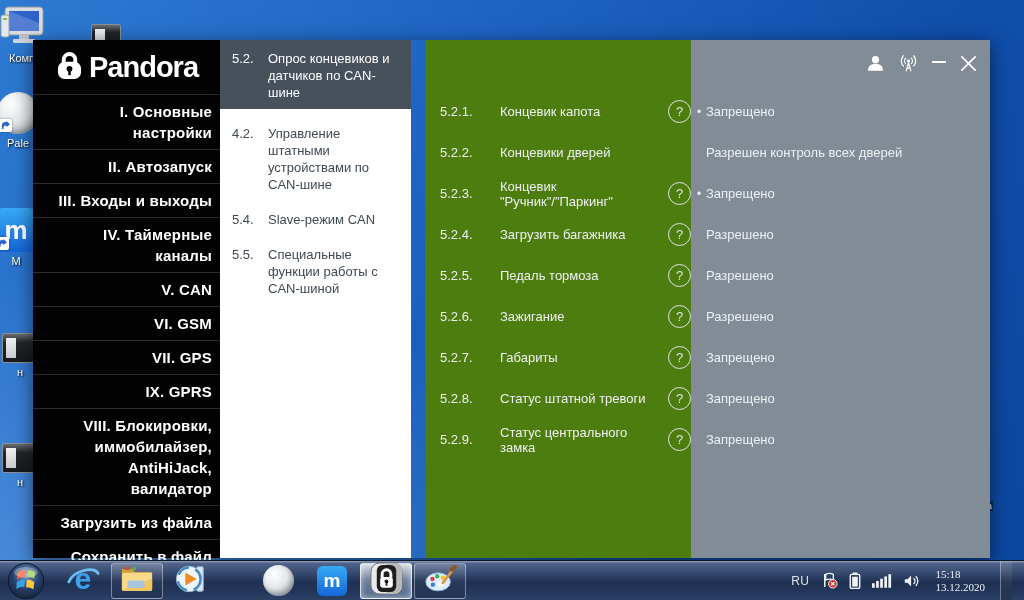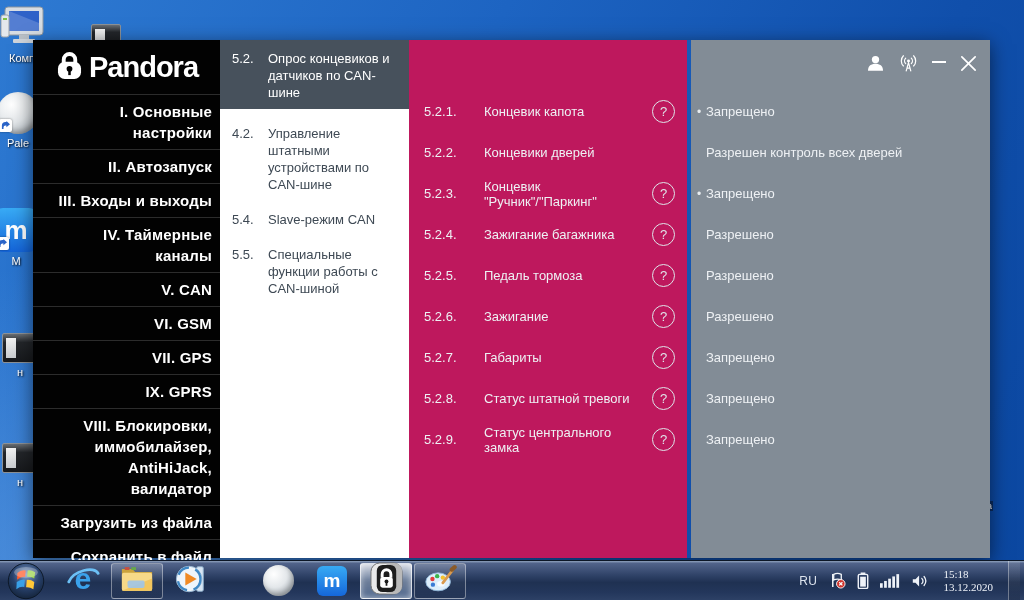--- a/index.html
+++ b/index.html
@@ -35,21 +35,21 @@
   .side-item.reset { min-height:44px; }
 
   
   .submenu { left:187px; width:191px; background:#ffffff; color:#3e4954; }
   .sub-item { display:flex; padding:10px 10px 8px 12px; cursor:pointer; }
   .sub-item .s-num { flex:0 0 36px; font-size:13px; line-height:17px; }
   .sub-item .s-label { flex:1; font-size:13px; line-height:17px; }
   .sub-item.selected { background:#47515c; color:#fff; min-height:48px; padding-top:10px; margin-bottom:6px; }
 
   
-  .params { left:376px; width:278px; background:#be185d; }
+  .params { left:392px; width:278px; background:#4d7c0f; }
   .rows { position:absolute; top:51px; left:0; right:0; }
   .p-row { height:41px; display:flex; align-items:center; padding:0 12px 0 15px; color:#eef1f4; }
   .p-num { flex:0 0 60px; font-size:13px; }
   .p-label { flex:1; font-size:13px; padding-right:12px; }
   .help-icon { flex:0 0 auto; width:23px; height:23px; border:1.6px solid #dfe4e9; border-radius:50%; color:#dfe4e9; font-size:13px; display:flex; align-items:center; justify-content:center; cursor:pointer; }
 
   
   .values { left:658px; width:299px; background:#828c96; }
   .v-row { height:41px; display:flex; align-items:center; padding:0 10px 0 15px; position:relative; color:#eef1f4; font-size:13px; }
   .v-bullet { position:absolute; left:6px; top:50%; transform:translateY(-50%); font-size:12px; color:#e8ecef; }
@@ -61,21 +61,21 @@
   .taskbar { position:absolute; left:0; bottom:0; width:1024px; height:40px; z-index:20;
     background:linear-gradient(#8fa2bd 0%, #51638a 6%, #2e4166 38%, #1f3152 55%, #24375c 82%, #2d4166 100%);
     border-top:1px solid #0c1626; display:flex; align-items:center; }
   .start-orb { width:40px; height:40px; margin-left:6px; flex:0 0 auto; cursor:pointer; }
   .tb-buttons { display:flex; align-items:center; height:100%; margin-left:10px; }
   .task-btn { width:52px; height:36px; margin:0 1px; border-radius:3px; display:flex; align-items:center; justify-content:center; cursor:pointer; }
   .task-btn.running { border:1px solid rgba(255,255,255,.4); background:linear-gradient(rgba(255,255,255,.22), rgba(255,255,255,.06) 45%, rgba(0,0,0,.12)); }
   .task-btn.active { border:1px solid rgba(255,255,255,.75); background:linear-gradient(rgba(255,255,255,.75), rgba(215,230,248,.45) 45%, rgba(160,190,225,.35)); box-shadow:inset 0 0 6px rgba(255,255,255,.6); }
   .gap-left { margin-left:34px; }
   .maxthon-sq { width:30px; height:30px; border-radius:6px; background:linear-gradient(#37aaf4,#1567da); display:flex; align-items:center; justify-content:center; color:#fff; font-size:19px; font-weight:700; }
-  .tray { margin-left:auto; display:flex; align-items:center; gap:11px; height:100%; padding-right:4px; color:#eef2f8; }
+  .tray { margin-left:auto; display:flex; align-items:center; gap:11px; height:100%; padding-right:12px; color:#eef2f8; }
   .tray-lang { font-size:12px; letter-spacing:.5px; color:#dde4ee; cursor:pointer; }
   .tray-ico { cursor:pointer; display:flex; }
   .clock { text-align:left; font-size:11px; line-height:13px; margin:0 4px; cursor:default; white-space:nowrap;font-family:Liberation Serif, serif; }
   .show-desktop { width:12px; height:100%; border-left:1px solid rgba(255,255,255,.35); background:linear-gradient(rgba(255,255,255,.12), rgba(0,0,0,.15)); cursor:pointer; }
 
   .edge-fragment { position:absolute; left:986px; top:501px; z-index:1; font-size:9px; color:#fff; background:rgba(10,20,40,.55); padding:0 1px; }
 </style>
 </head>
 <body>
 
@@ -235,21 +235,21 @@
     <span class="p-label">Концевики дверей</span>
     <span class="help-icon" style="visibility: hidden;">?</span>
   </div>
         <div class="p-row">
     <span class="p-num">5.2.3.</span>
     <span class="p-label">Концевик "Ручник"/"Паркинг"</span>
     <span class="help-icon">?</span>
   </div>
         <div class="p-row">
     <span class="p-num">5.2.4.</span>
-    <span class="p-label">Зажигание багажника</span>
+    <span class="p-label">Загрузить багажника</span>
     <span class="help-icon">?</span>
   </div>
         <div class="p-row">
     <span class="p-num">5.2.5.</span>
     <span class="p-label">Педаль тормоза</span>
     <span class="help-icon">?</span>
   </div>
         <div class="p-row">
     <span class="p-num">5.2.6.</span>
     <span class="p-label">Зажигание</span>

